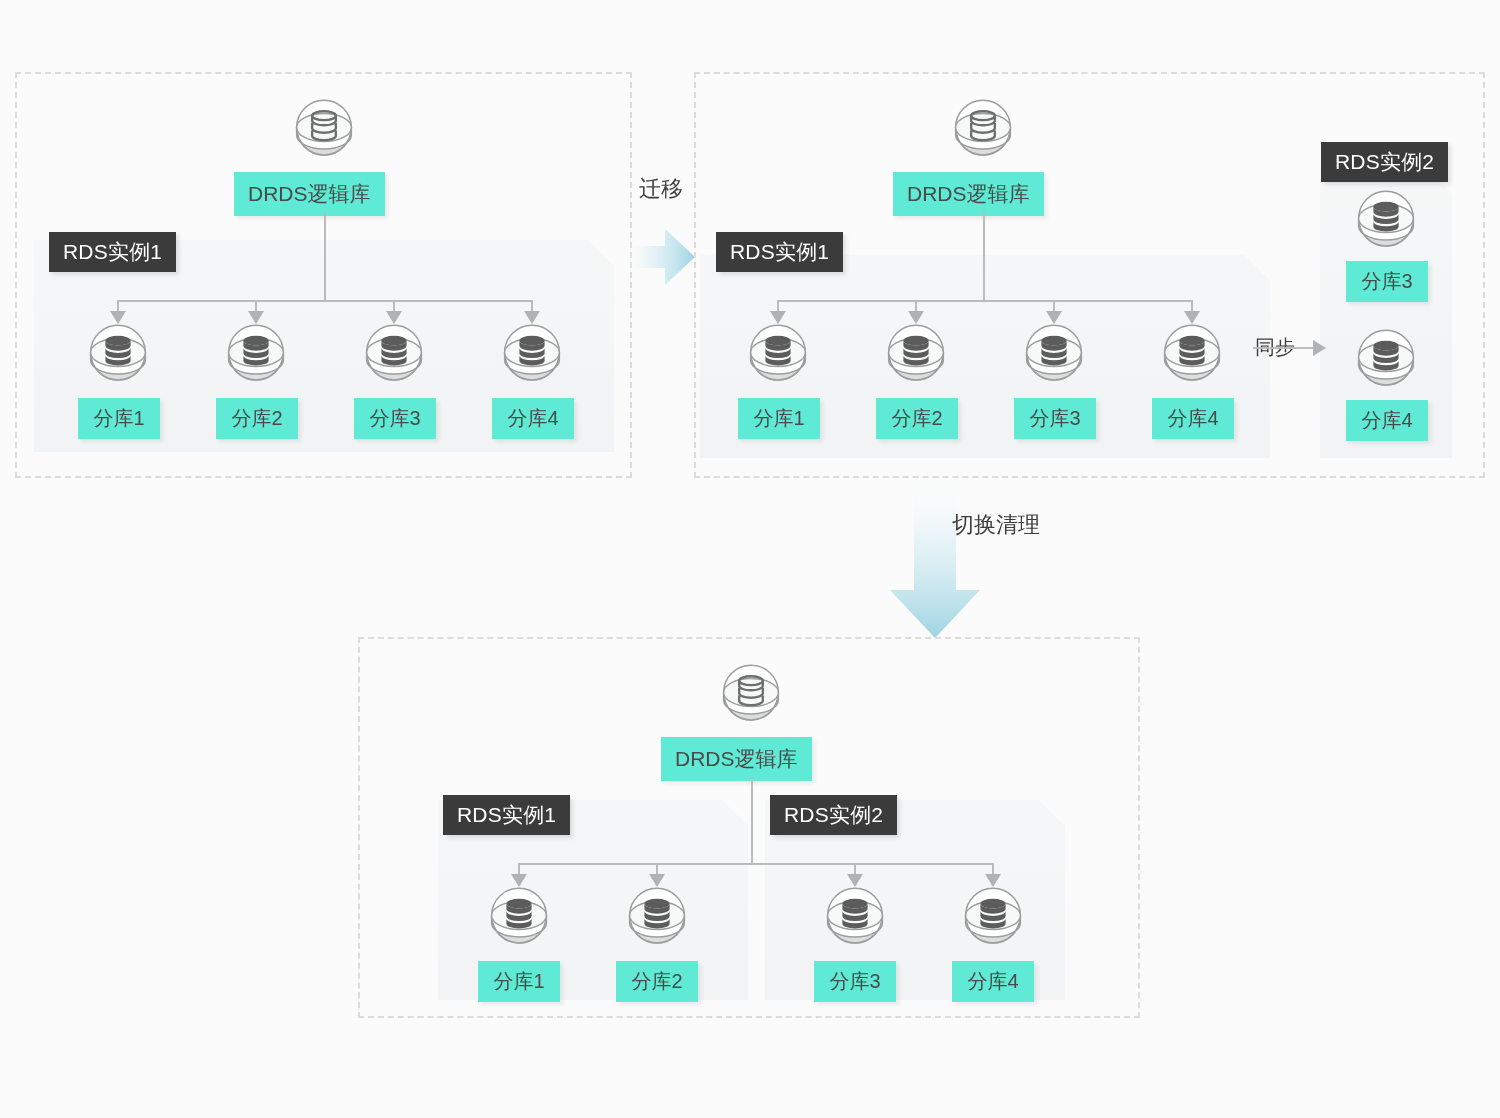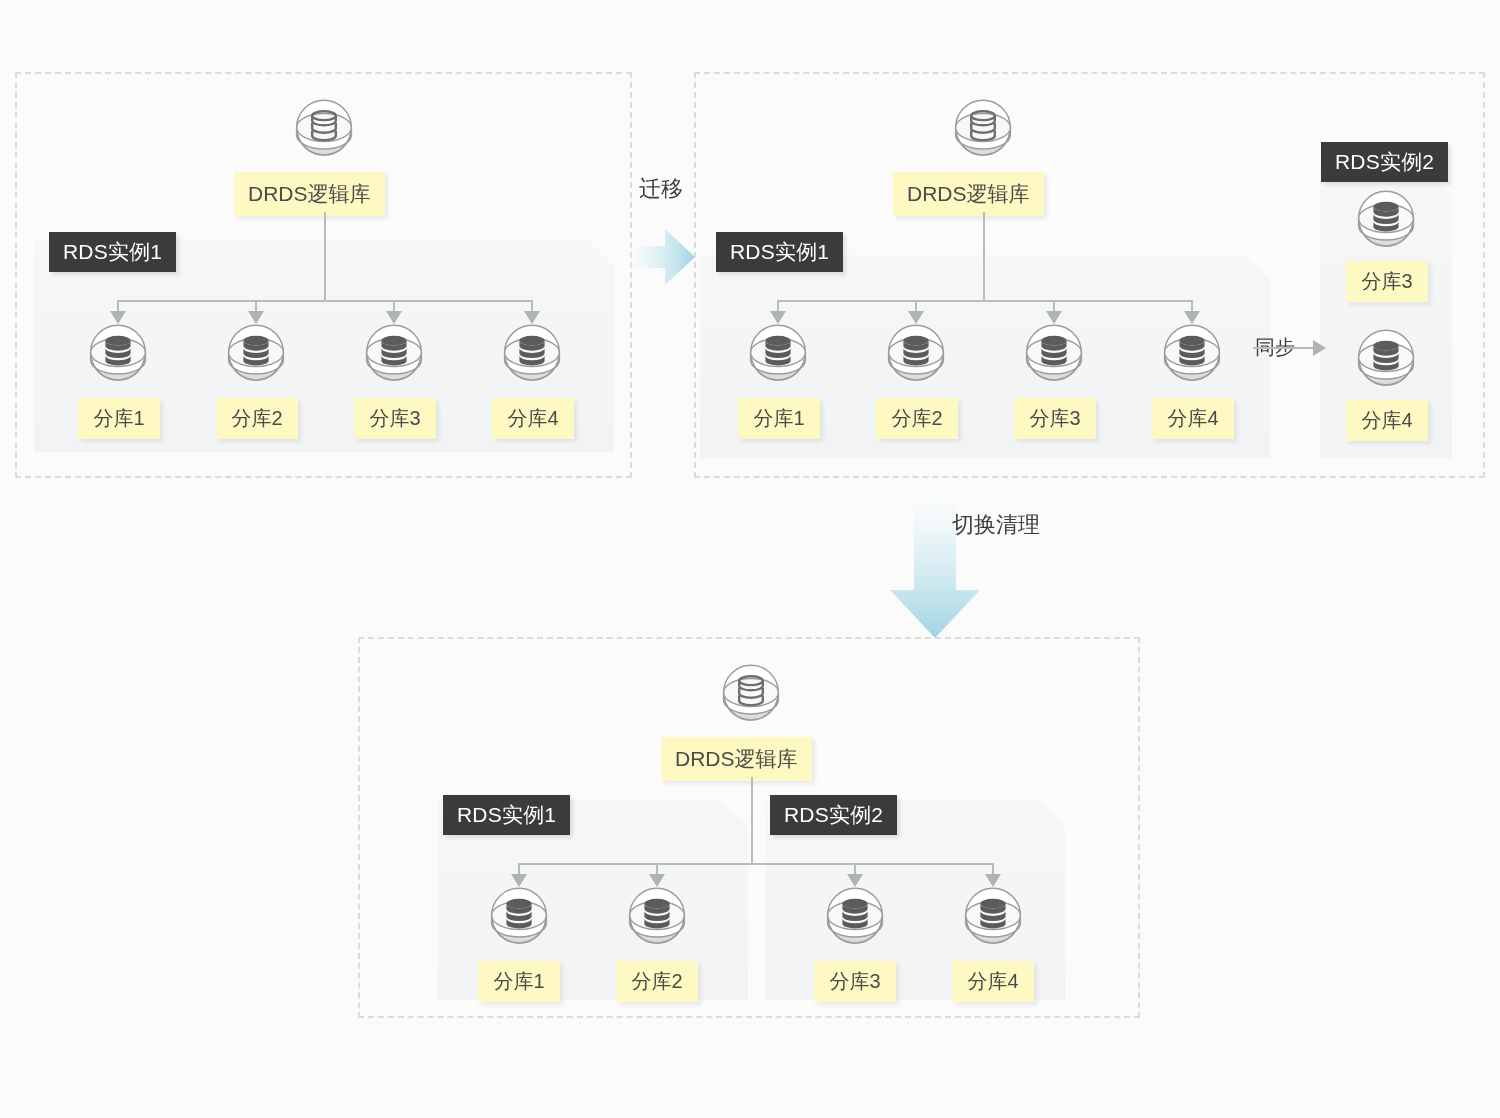--- a/index.html
+++ b/index.html
@@ -43,21 +43,21 @@
     line-height: 1;
     padding: 9px 14px 10px 14px;
     white-space: nowrap;
     box-shadow: 3px 3px 4px rgba(0,0,0,0.10);
     letter-spacing: .2px;
   }
 
   
   .chip {
     position: absolute;
-    background: #fef9c3;
+    background: #5eead4;
     color: #4a4a4a;
     font-size: 20px;
     line-height: 1;
     padding: 10px 13px 11px 13px;
     white-space: nowrap;
     box-shadow: 3px 3px 4px rgba(0,0,0,0.07);
     text-align: center;
   }
   .chip.big { font-size: 21px; padding: 11px 14px 12px 14px; }
 

